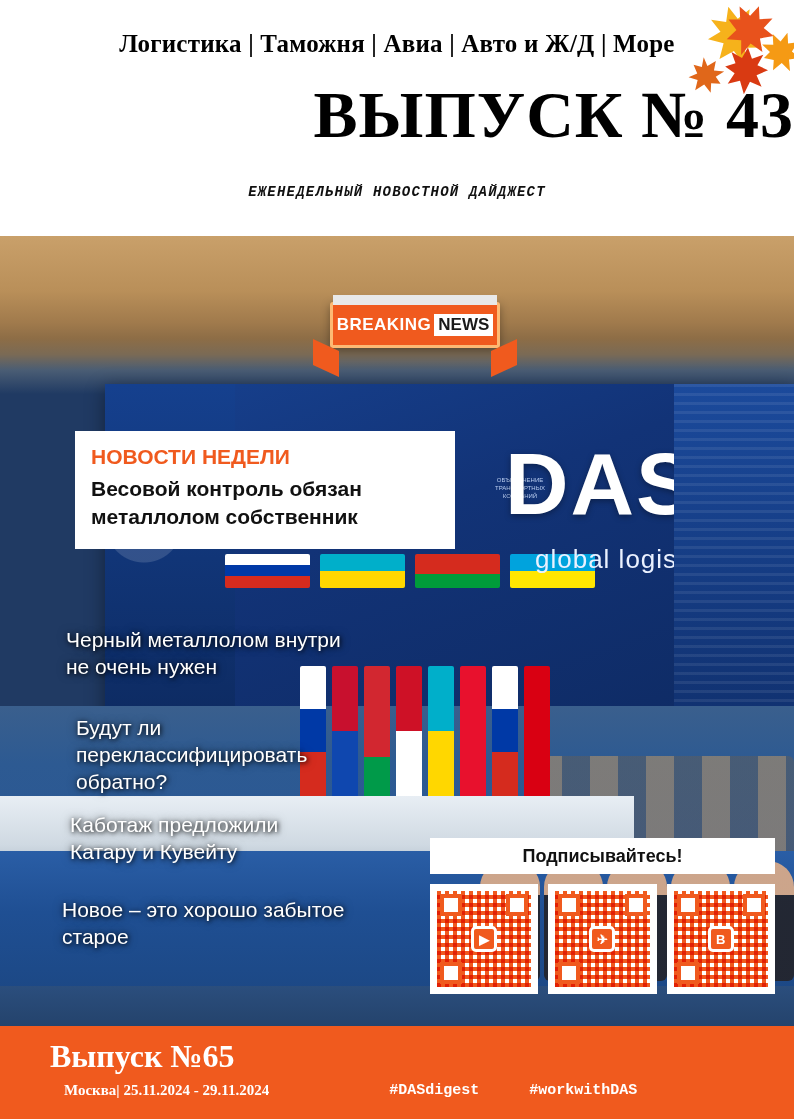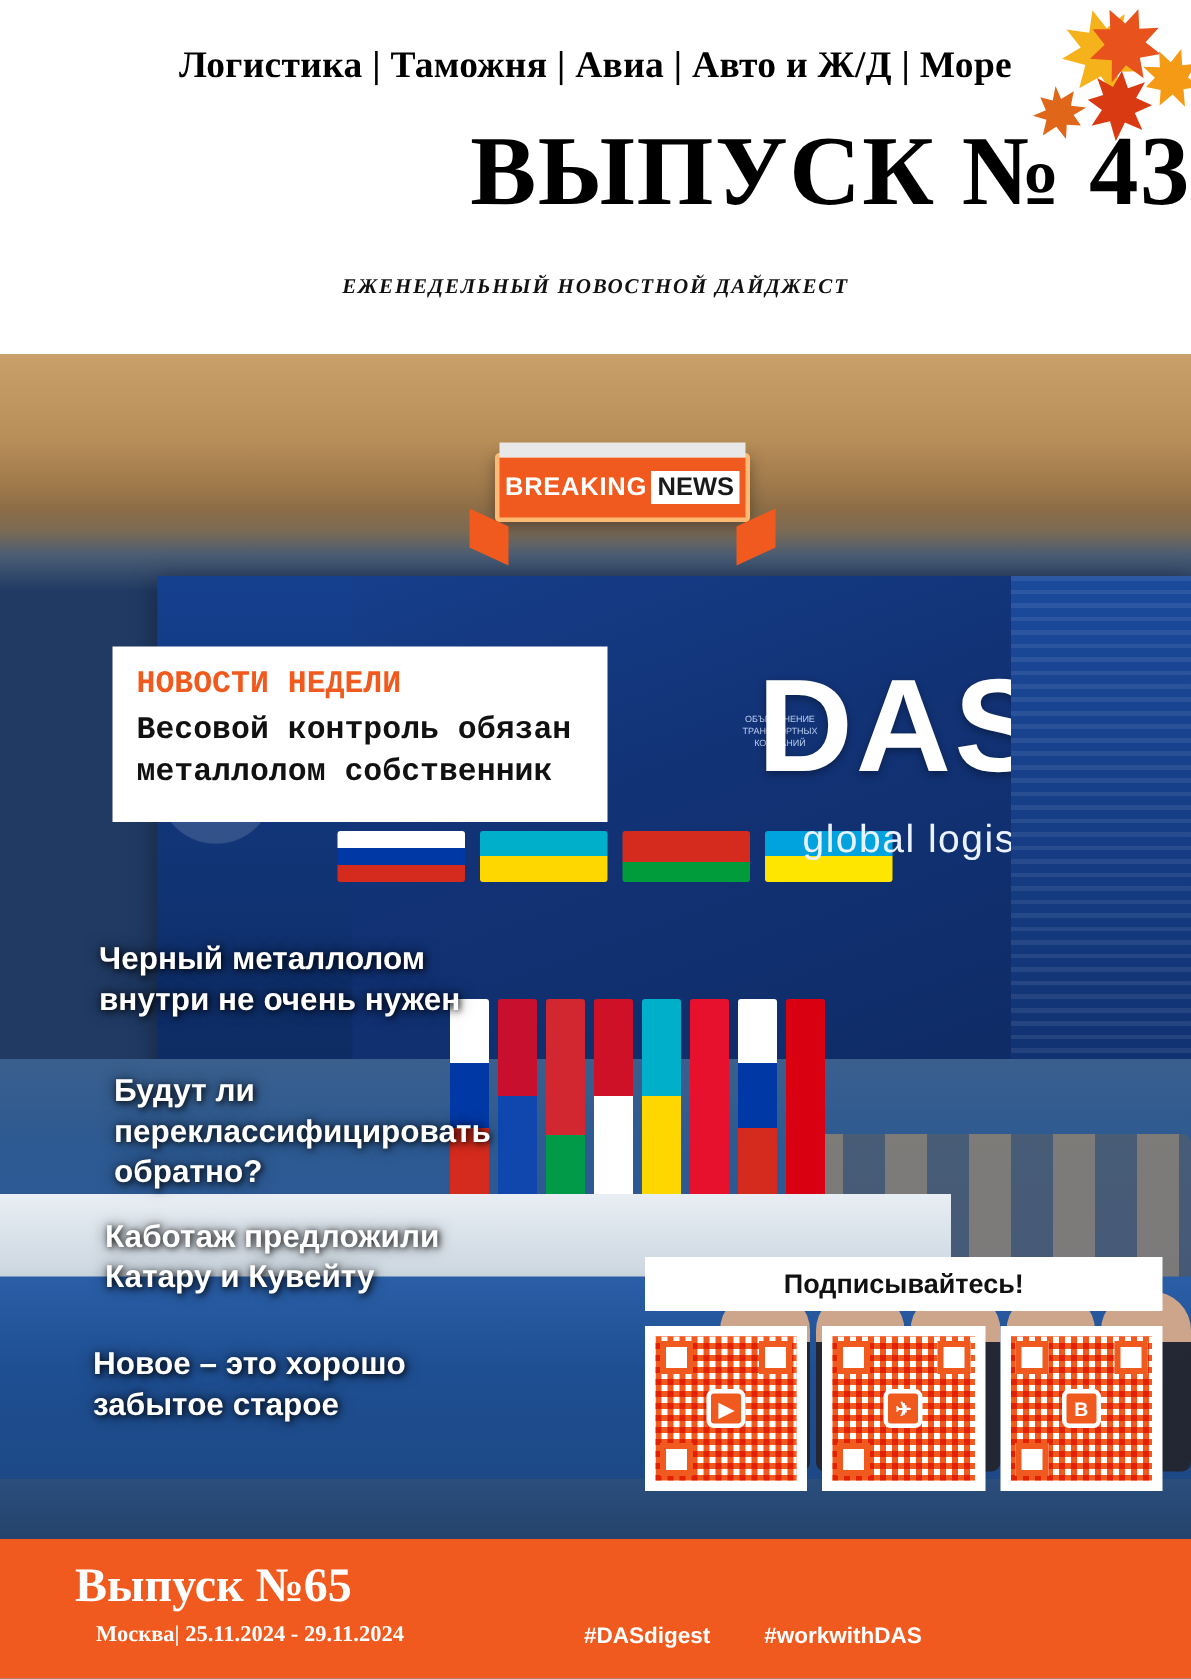--- a/index.html
+++ b/index.html
@@ -32,21 +32,21 @@
     font-family: "Liberation Serif", serif;
     font-weight: bold;
     font-size: 66px;
     line-height: 86px;
     color: #000;
     margin-top: 14px;
     letter-spacing: 1px;
   }
   .subtitle {
     text-align: center;
-    font-family: Liberation Serif, serif;
+    font-family: Liberation Mono, monospace;
     font-style: italic;
     font-weight: bold;
     font-size: 14px;
     letter-spacing: 1.2px;
     color: #111;
     margin-top: 26px;
   }
   
   .leaves {
     position: absolute;
@@ -175,36 +175,35 @@
   .breaking-ribbon-l, .breaking-ribbon-r{
     position:absolute; top:40px; width:26px; height:26px; background:#f05a1e;
     transform:skewY(25deg);
   }
   .breaking-ribbon-l{ left:-20px; }
   .breaking-ribbon-r{ right:-20px; transform:skewY(-25deg); }
 
   
   .news-card{
     position:absolute; left:75px; top:195px;
-    width:330px; padding:14px 4px 18px 16px;
+    width:380px; padding:14px 4px 18px 16px;
     background:#ffffff;
-    font-family:Liberation Mono, monospace;
   }
   .news-card .kicker{
     color:#f05a1e; font-weight:bold; font-size:21px; margin-bottom:6px;
   }
   .news-card .headline{
     color:#111; font-weight:bold; font-size:21px; line-height:28px;
   }
 
   
   .ovl{
     position:absolute;
     color:#ffffff;
-    font-weight:bold;
+    font-weight:normal;
     font-size:21px;
     line-height:27px;
     text-shadow:1px 1px 4px rgba(0,0,0,.85), 0 0 10px rgba(0,0,0,.6);
   }
   .ovl1{ left:66px; top:390px; width:290px; }
   .ovl2{ left:76px; top:478px; width:270px; }
   .ovl3{ left:70px; top:575px; width:280px; }
   .ovl4{ left:62px; top:660px; width:290px; }
 
   
@@ -263,22 +262,22 @@
     display:flex; align-items:center;
     padding-left:64px; padding-top:7px;
   }
   .footer-date{
     font-family:"Liberation Serif", serif;
     font-weight:bold;
     font-size:15px;
   }
   .footer-tags{
     margin-left:120px;
-    display:flex; gap:36px;
-    font-family:Liberation Sans, sans-serif;
+    display:flex; gap:50px;
+    font-family:Liberation Mono, monospace;
     font-weight:bold;
     font-size:15px;
   }
 </style>
 </head>
 <body>
 
 <div class="header">
   <div class="topline">Логистика |  Таможня |   Авиа | Авто и Ж/Д | Море</div>
   <div class="issue-title">ВЫПУСК № 43</div>

